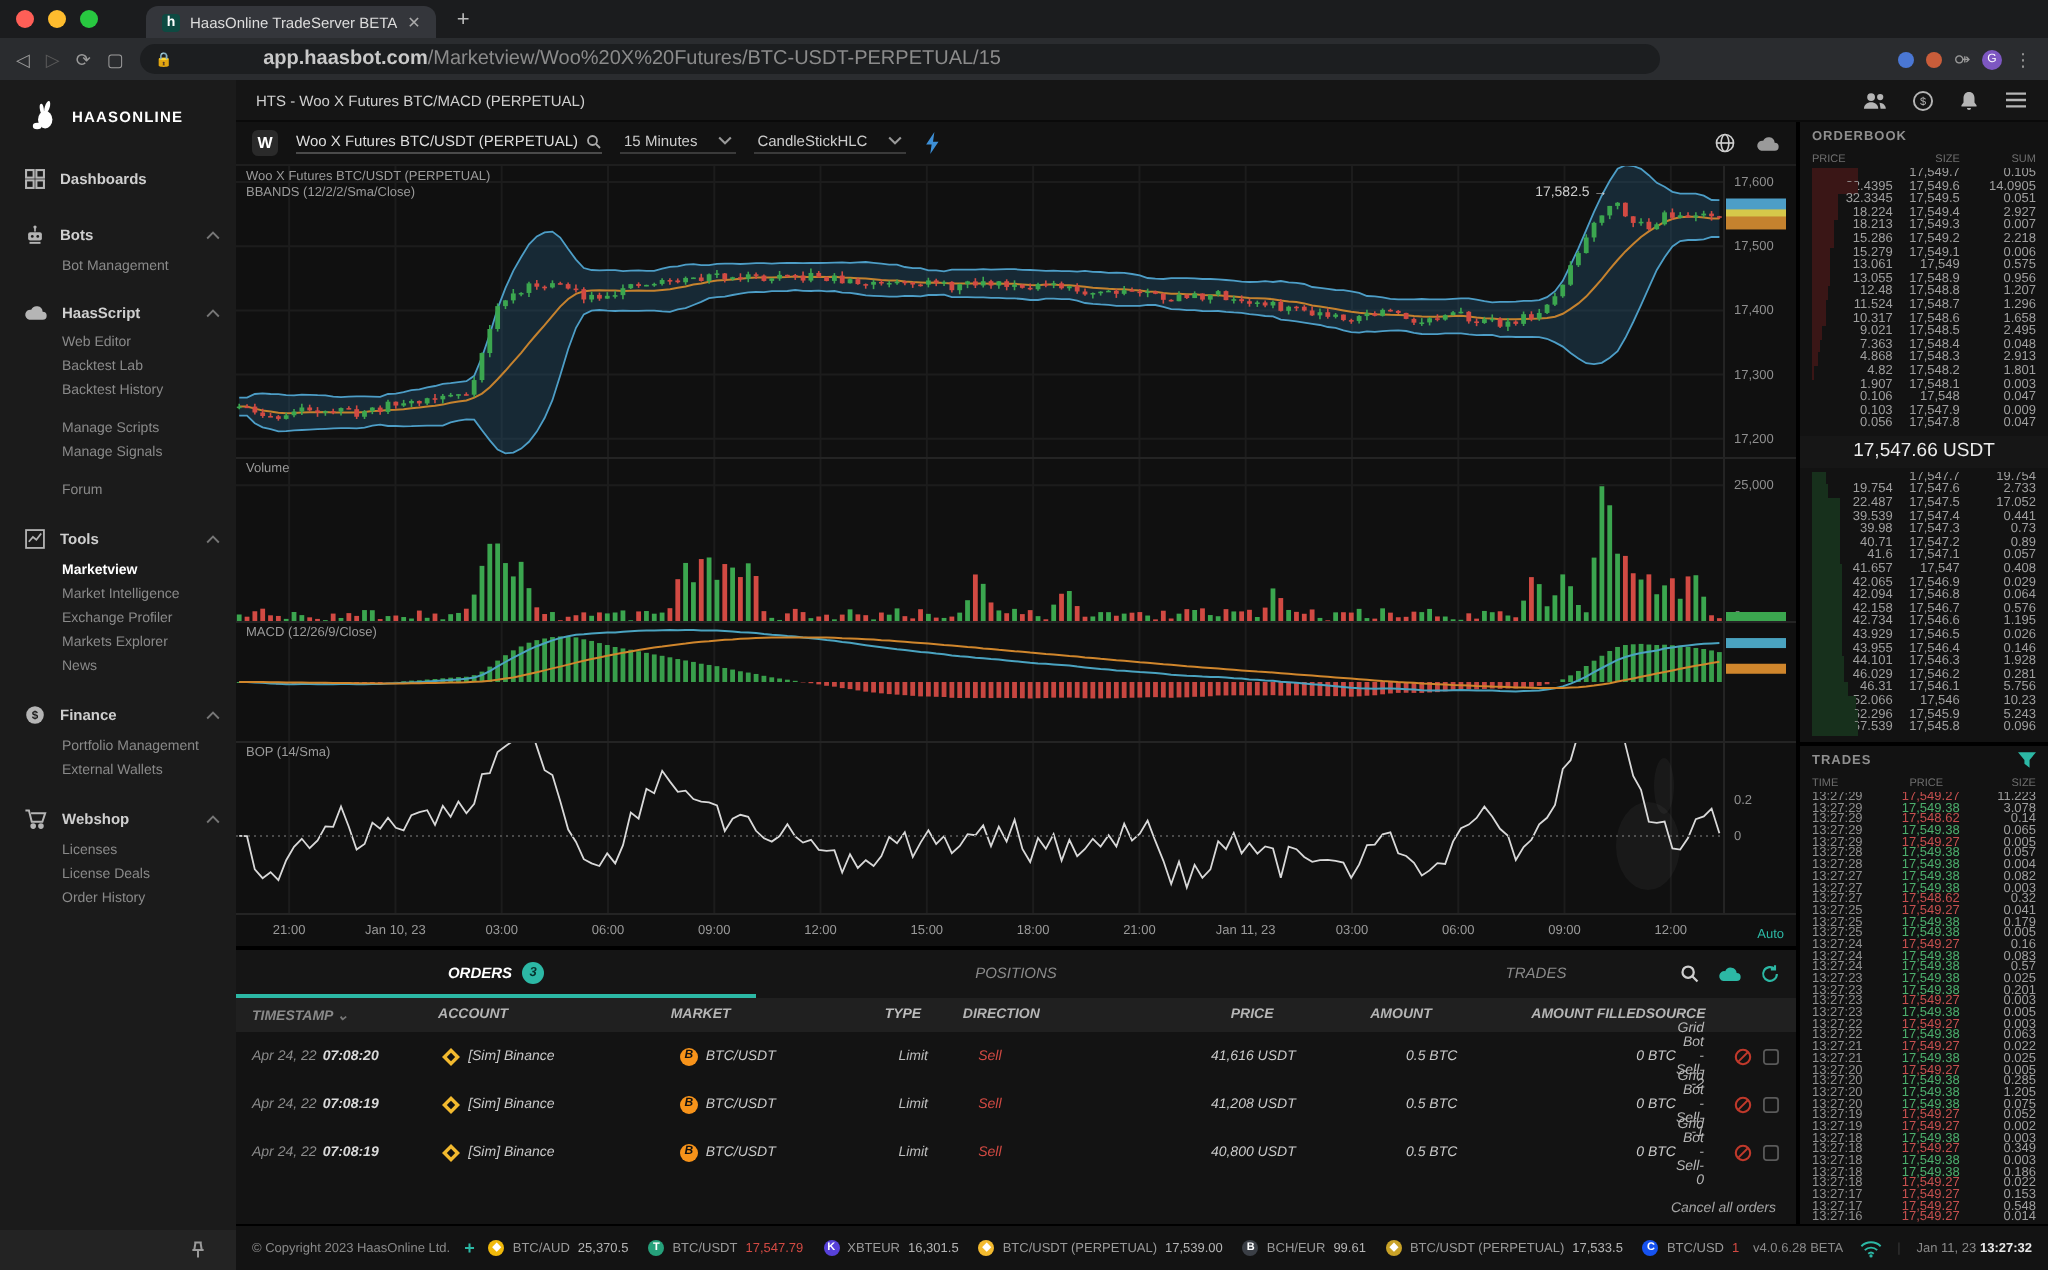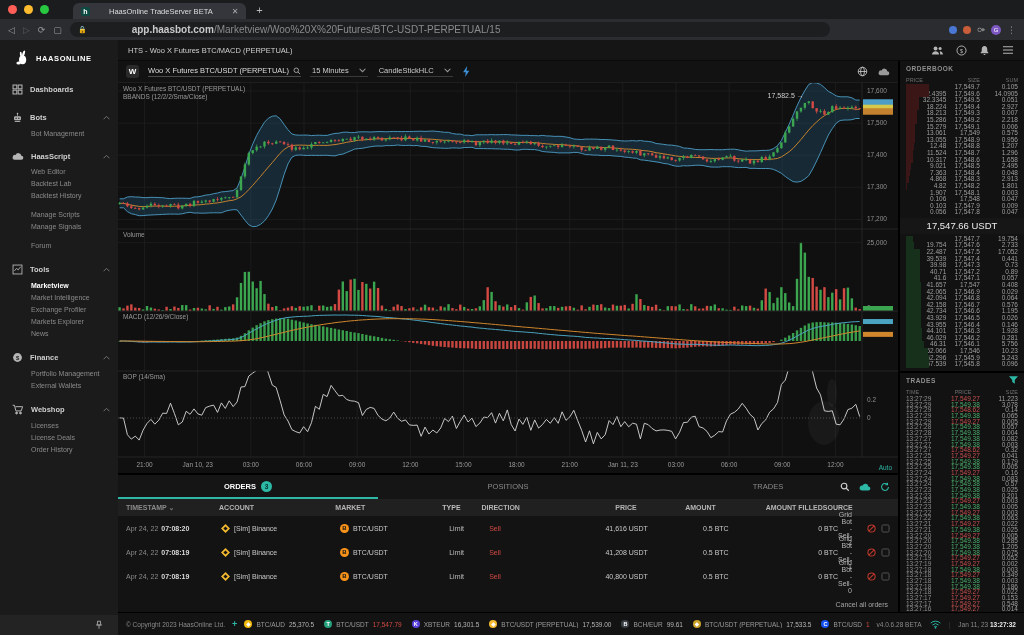--- a/index.html
+++ b/index.html
@@ -2,21 +2,21 @@
 <html><head>
 <meta charset="utf-8">
 <style>
   html,body{margin:0;padding:0;background:#000;}
   *{box-sizing:border-box;font-family:"Liberation Sans",sans-serif;}
   .screen{position:relative;width:1024px;height:635px;overflow:hidden;background:#0b0b0b;color:#d6d6d6;}
   
   .tabstrip{height:19px;background:#1b1c1e;display:flex;align-items:center;padding:0 8px;gap:6px;}
   .lights{display:flex;gap:7px;margin-right:18px;}
   .light{width:9px;height:9px;border-radius:50%;}
-  .tab{display:flex;align-items:center;gap:19px;background:#34363b;height:16px;margin-top:3px;border-radius:6px 6px 0 0;padding:0 8px;max-width:190px;}
+  .tab{display:flex;align-items:center;gap:5px;background:#34363b;height:16px;margin-top:3px;border-radius:6px 6px 0 0;padding:0 8px;max-width:190px;}
   .tab .t-title{font-size:7.5px;color:#ddd;white-space:nowrap;overflow:hidden;}
   .tab .t-close{color:#aaa;font-size:8px;}
   .favicon{width:9px;height:9px;border-radius:2px;background:#0e4a42;color:#fff;font-size:7px;line-height:9px;text-align:center;font-weight:bold;}
   .newtab{color:#bbb;font-size:11px;margin-left:4px;}
   .urlbar{height:21px;background:#2a2c2f;display:flex;align-items:center;padding:0 8px;gap:8px;}
   .navic{color:#9a9a9a;font-size:9px;}
   .navic.dim{color:#5a5a5a;}
   .urlpill{flex:1;height:15px;background:#1c1e20;border-radius:8px;display:flex;align-items:center;padding:0 8px;gap:5px;max-width:760px;}
   .lock{font-size:7px;color:#bbb;}
   .url{font-size:10px;color:#c9c9c9;white-space:nowrap;overflow:hidden;padding-left:40px;}
@@ -48,21 +48,21 @@
   .wbadge{width:13px;height:13px;border-radius:3px;background:#2a2a2a;color:#fff;font-size:8px;font-weight:bold;text-align:center;line-height:13px;}
   .tb-market{display:flex;align-items:center;gap:4px;border-bottom:1px solid #4a4a4a;padding-bottom:1px;}
   .tb-market span{font-size:7.5px;color:#ddd;}
   .tb-select{display:flex;align-items:center;gap:10px;border-bottom:1px solid #3a3a3a;padding:0 2px 1px 2px;font-size:7.5px;color:#ccc;}
   .tb-right{margin-left:auto;display:flex;gap:10px;align-items:center;}
   
   .chart-wrap{position:relative;height:390px;background:#101010;}
   .pane-label{position:absolute;left:5px;font-size:6.5px;color:#9a9a9a;line-height:8px;pointer-events:none;}
   .auto-lbl{position:absolute;right:6px;bottom:2px;font-size:6.5px;color:#2cb8a5;}
   
-  .orders-panel{height:139px;background:#131313;border-top:2px solid #000;display:flex;flex-direction:column;position:relative;}
+  .orders-panel{height:139px;background:#131313;border-top:2px solid #000;display:flex;flex-direction:column;position:relative;font-style:italic;}
   .op-tabs{height:24px;display:flex;align-items:stretch;background:#151515;position:relative;}
   .op-tab{flex:1;display:flex;align-items:center;justify-content:center;gap:5px;font-size:7.5px;color:#8a8a8a;border-bottom:2px solid transparent;}
   .op-tab.active{color:#fff;font-weight:bold;border-bottom-color:#2cb8a5;}
   .op-badge{background:#2cb8a5;color:#06302b;font-size:6.5px;font-weight:bold;width:11px;height:11px;border-radius:50%;text-align:center;line-height:11px;}
   .op-icons{position:absolute;right:8px;top:0;height:24px;display:flex;align-items:center;gap:9px;}
   .op-head,.op-row{display:flex;align-items:center;padding:0 8px;font-size:7px;}
   .op-head{height:17px;background:#202020;color:#b5b5b5;font-weight:bold;}
   .op-row{height:24px;color:#c9c9c9;}
   .oc-ts{width:100px;color:#8a8a8a;}
   .oc-ts b{color:#d9d9d9;font-weight:bold;margin-left:3px;}

